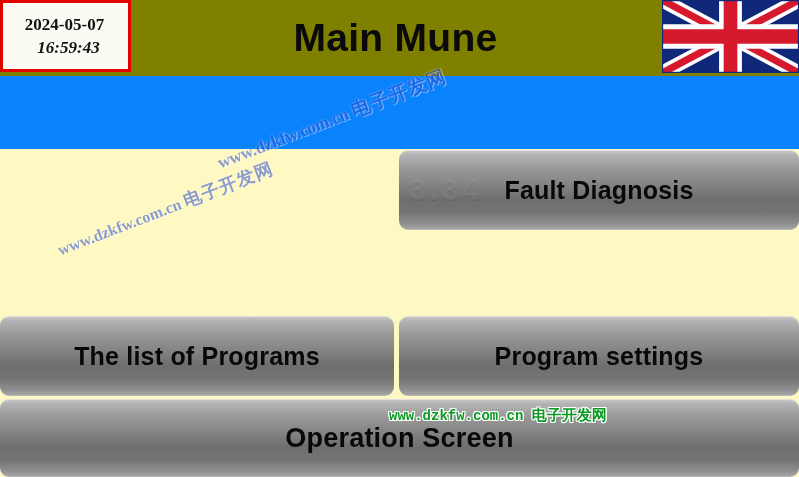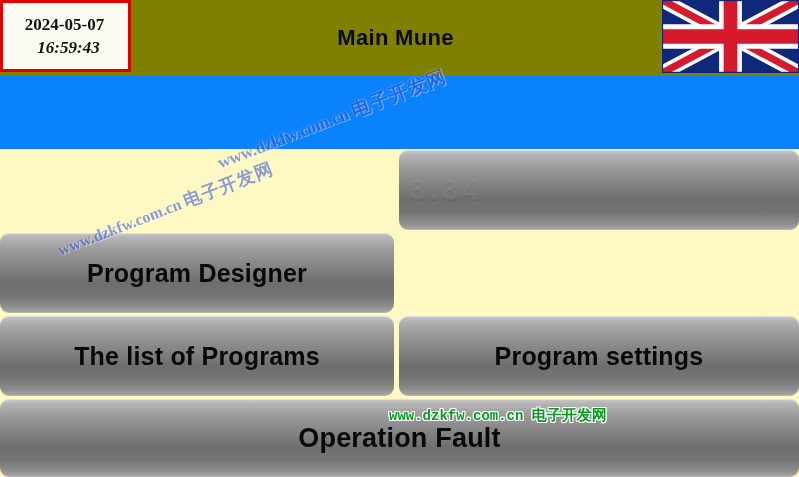--- a/index.html
+++ b/index.html
@@ -51,21 +51,21 @@
   .dt-time { margin-left: 6px; font-style: italic; }
 
   .header-title {
     position: absolute;
     left: 131px; top: 0;
     width: 529px;
     height: 76px;
     display: flex;
     align-items: center;
     justify-content: center;
-    font-size: 22px;
+    font-size: 39px;
     font-weight: 700;
     color: #0a0a0a;
     letter-spacing: 0.3px;
   }
 
   .flag {
     position: absolute;
     right: 0; top: 0;
     width: 137px;
     height: 73px;
@@ -211,37 +211,35 @@
     </svg>
   </div>
 
   <div class="blue-bar"></div>
 
   <div class="grid">
 
 
     <div class="btn r1 cR">
       <span class="ghost ghost-r">3.34</span>
-    </div>
-
-    <div class="btn r2 cL">
-      <span class="label">Program Designer</span>
-    </div>
+      <span class="label">Fault Diagnosis</span>
+    </div>
+
 
 
     <div class="btn r3 cL">
       <span class="label">The list of Programs</span>
     </div>
 
     <div class="btn r3 cR">
       <span class="label">Program settings</span>
     </div>
 
     <div class="btn r4 cFull wide">
-      <span class="label">Operation Fault</span>
+      <span class="label">Operation Screen</span>
     </div>
   </div>
 
   <div class="wm-diag wm-a">
     <span>www.dzkfw.com.cn</span>
     <span class="cn">电子开发网</span>
   </div>
 
   <div class="wm-diag wm-b">
     <span>www.dzkfw.com.cn</span>

